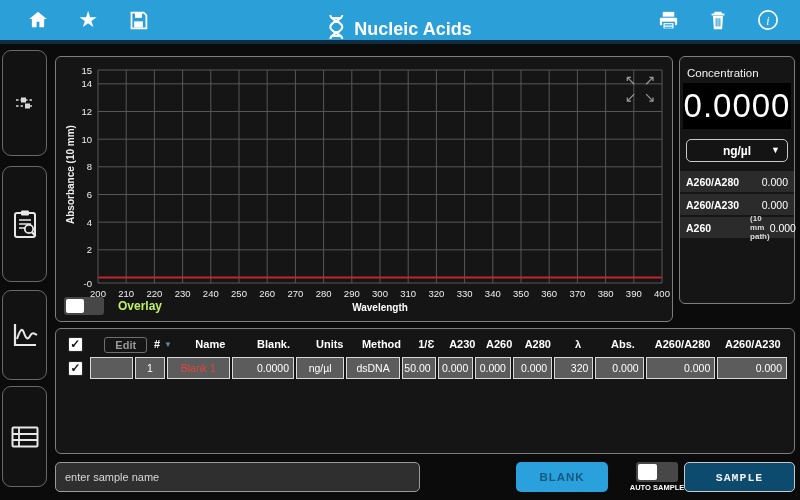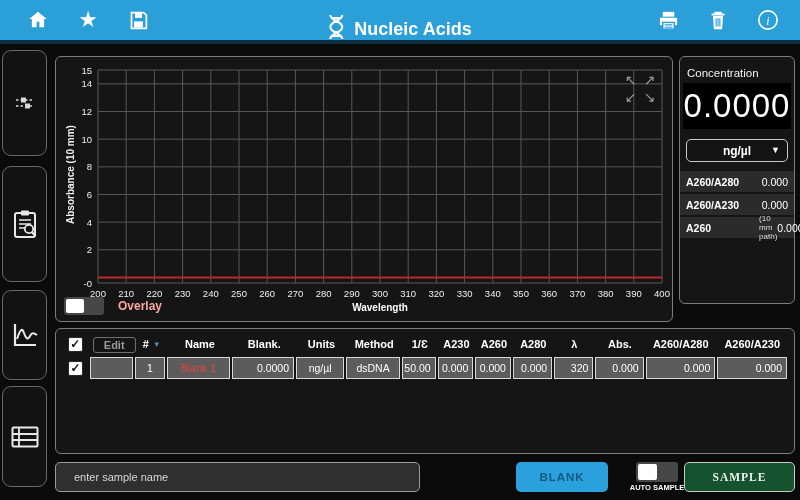--- a/index.html
+++ b/index.html
@@ -55,92 +55,92 @@
     position: absolute; left: 8px; top: 240px; display: flex; align-items: center; gap: 14px;
   }
   .toggle {
     width: 40px; height: 18px; background: #474747; border-radius: 3px;
     position: relative; cursor: pointer; flex: none;
   }
   .toggle .knob {
     position: absolute; left: 2px; top: 2px; width: 18px; height: 14px;
     background: #fff; border-radius: 2px;
   }
-  .overlay-label { font-size: 12px; font-weight: bold; color: #fca5a5; }
+  .overlay-label { font-size: 12px; font-weight: bold; color: #bef264; }
   
   .conc-label { margin: 10px 0 4px 7px; font-size: 11.5px; color: #f2f2f2; }
   .conc-value {
     margin: 0 3px; height: 46px; background: #000; color: #fff;
     font-size: 33px; display: flex; align-items: center; justify-content: center;
     letter-spacing: 1px;
   }
   .units-select {
     margin: 10px 6px 0 6px; height: 23px; background: #141414;
     border: 1.5px solid #c9c9c9; border-radius: 5px;
     display: flex; align-items: center; justify-content: center;
     font-size: 12px; font-weight: bold; position: relative; cursor: pointer;
   }
   .units-caret { position: absolute; right: 7px; top: 5px; font-size: 9px; color: #fff; }
   .res-rows { margin-top: 9px; }
   .res-row {
     height: 21px; background: #2b2b2b; margin-bottom: 2px;
     display: flex; align-items: center; padding: 0 6px;
     font-size: 10.5px; font-weight: 600;
   }
-  .res-row .suffix { font-size: 8px; font-weight: normal; margin-left: 12px; color: #ddd; padding-left: 36px; }
+  .res-row .suffix { font-size: 8px; font-weight: bold; margin-left: 3px; color: #ddd; padding-left: 36px; }
   .res-row .val { margin-left: auto; font-weight: normal; }
   
   .tbl-grid {
     display: grid; align-items: center;
     grid-template-columns: 30fr 50fr 36fr 72fr 72fr 56fr 62fr 40fr 42fr 42fr 46fr 46fr 56fr 80fr 80fr;
   }
   .tbl-head { padding: 6px 6px 3px 6px; height: 26px; }
   .th { font-size: 11px; font-weight: bold; text-align: center; color: #fff; white-space: nowrap; }
   .sort-tri { color: #5d89ac; font-size: 8px; margin-left: 4px; vertical-align: 1px; }
   .edit-btn {
     display: inline-block; border: 1.5px solid #6f6f6f; border-radius: 3px;
     color: #9a9a9a; font-size: 11px; font-weight: bold; padding: 1px 10px;
-    background: transparent; cursor: pointer; margin-left: 4px;
+    background: transparent; cursor: pointer; margin-left: 16px;
   }
   .tbl-row { padding: 0 6px; height: 26px; }
   .gc {
     background: #5c5c5c; border: 1px solid #d9d9d9; height: 22px; margin: 0 1px;
     font-size: 10.5px; display: flex; align-items: center; color: #fff; white-space: nowrap;
   }
   .gc.r { justify-content: flex-end; padding-right: 4px; }
   .gc.c { justify-content: center; }
   .name-red { color: #e0453e; }
   .checkbox {
     width: 15px; height: 15px; background: #fff; border: 1px solid #2a2a2a; border-radius: 2px;
     color: #111; font-size: 12px; font-weight: bold; line-height: 13px; text-align: center;
     cursor: pointer; margin: 0 auto;
   }
   
   .sample-input {
     position: absolute; left: 55px; top: 462px; width: 365px; height: 30px;
     background: #2f2f2f; border: 1px solid #9b9b9b; border-radius: 5px;
-    color: #e8e8e8; font-size: 11px; padding-left: 18px; outline: none;
+    color: #e8e8e8; font-size: 11px; padding-left: 9px; outline: none;
     font-family: "Liberation Sans", sans-serif;
   }
   .sample-input::placeholder { color: #d8d8d8; opacity: 1; }
   .blank-btn {
     position: absolute; left: 516px; top: 462px; width: 92px; height: 30px;
     background: #2aa0dc; border: none; border-radius: 5px;
     color: #15597f; font-size: 11.5px; font-weight: bold; letter-spacing: 1px; cursor: pointer;
     font-family: "Liberation Sans", sans-serif;
   }
   .auto-sample { position: absolute; left: 621px; top: 462px; width: 72px; text-align: center; }
   .auto-sample .toggle { margin: 0 auto; width: 42px; height: 20px; }
   .auto-sample .toggle .knob { width: 19px; height: 16px; }
   .auto-sample-label { font-size: 7.5px; font-weight: bold; color: #fff; margin-top: 1px; white-space: nowrap; }
   .sample-btn {
     position: absolute; left: 684px; top: 462px; width: 111px; height: 30px;
-    background: #14532d; border: 1px solid #c9c9c9; border-radius: 5px;
+    background: #0c4a6e; border: 1px solid #c9c9c9; border-radius: 5px;
     color: #f0f0f0; font-size: 11.5px; font-weight: bold; letter-spacing: 1px; cursor: pointer;
-    font-family: Liberation Serif, serif;
+    font-family: Liberation Mono, monospace;
   }
   svg.icon { display: block; }
 </style>
 </head>
 <body>
 
 <div class="topbar">
   <div class="tb-left">
     <div class="tb-icon">
       <svg class="icon" width="22" height="22" viewBox="0 0 24 24">

